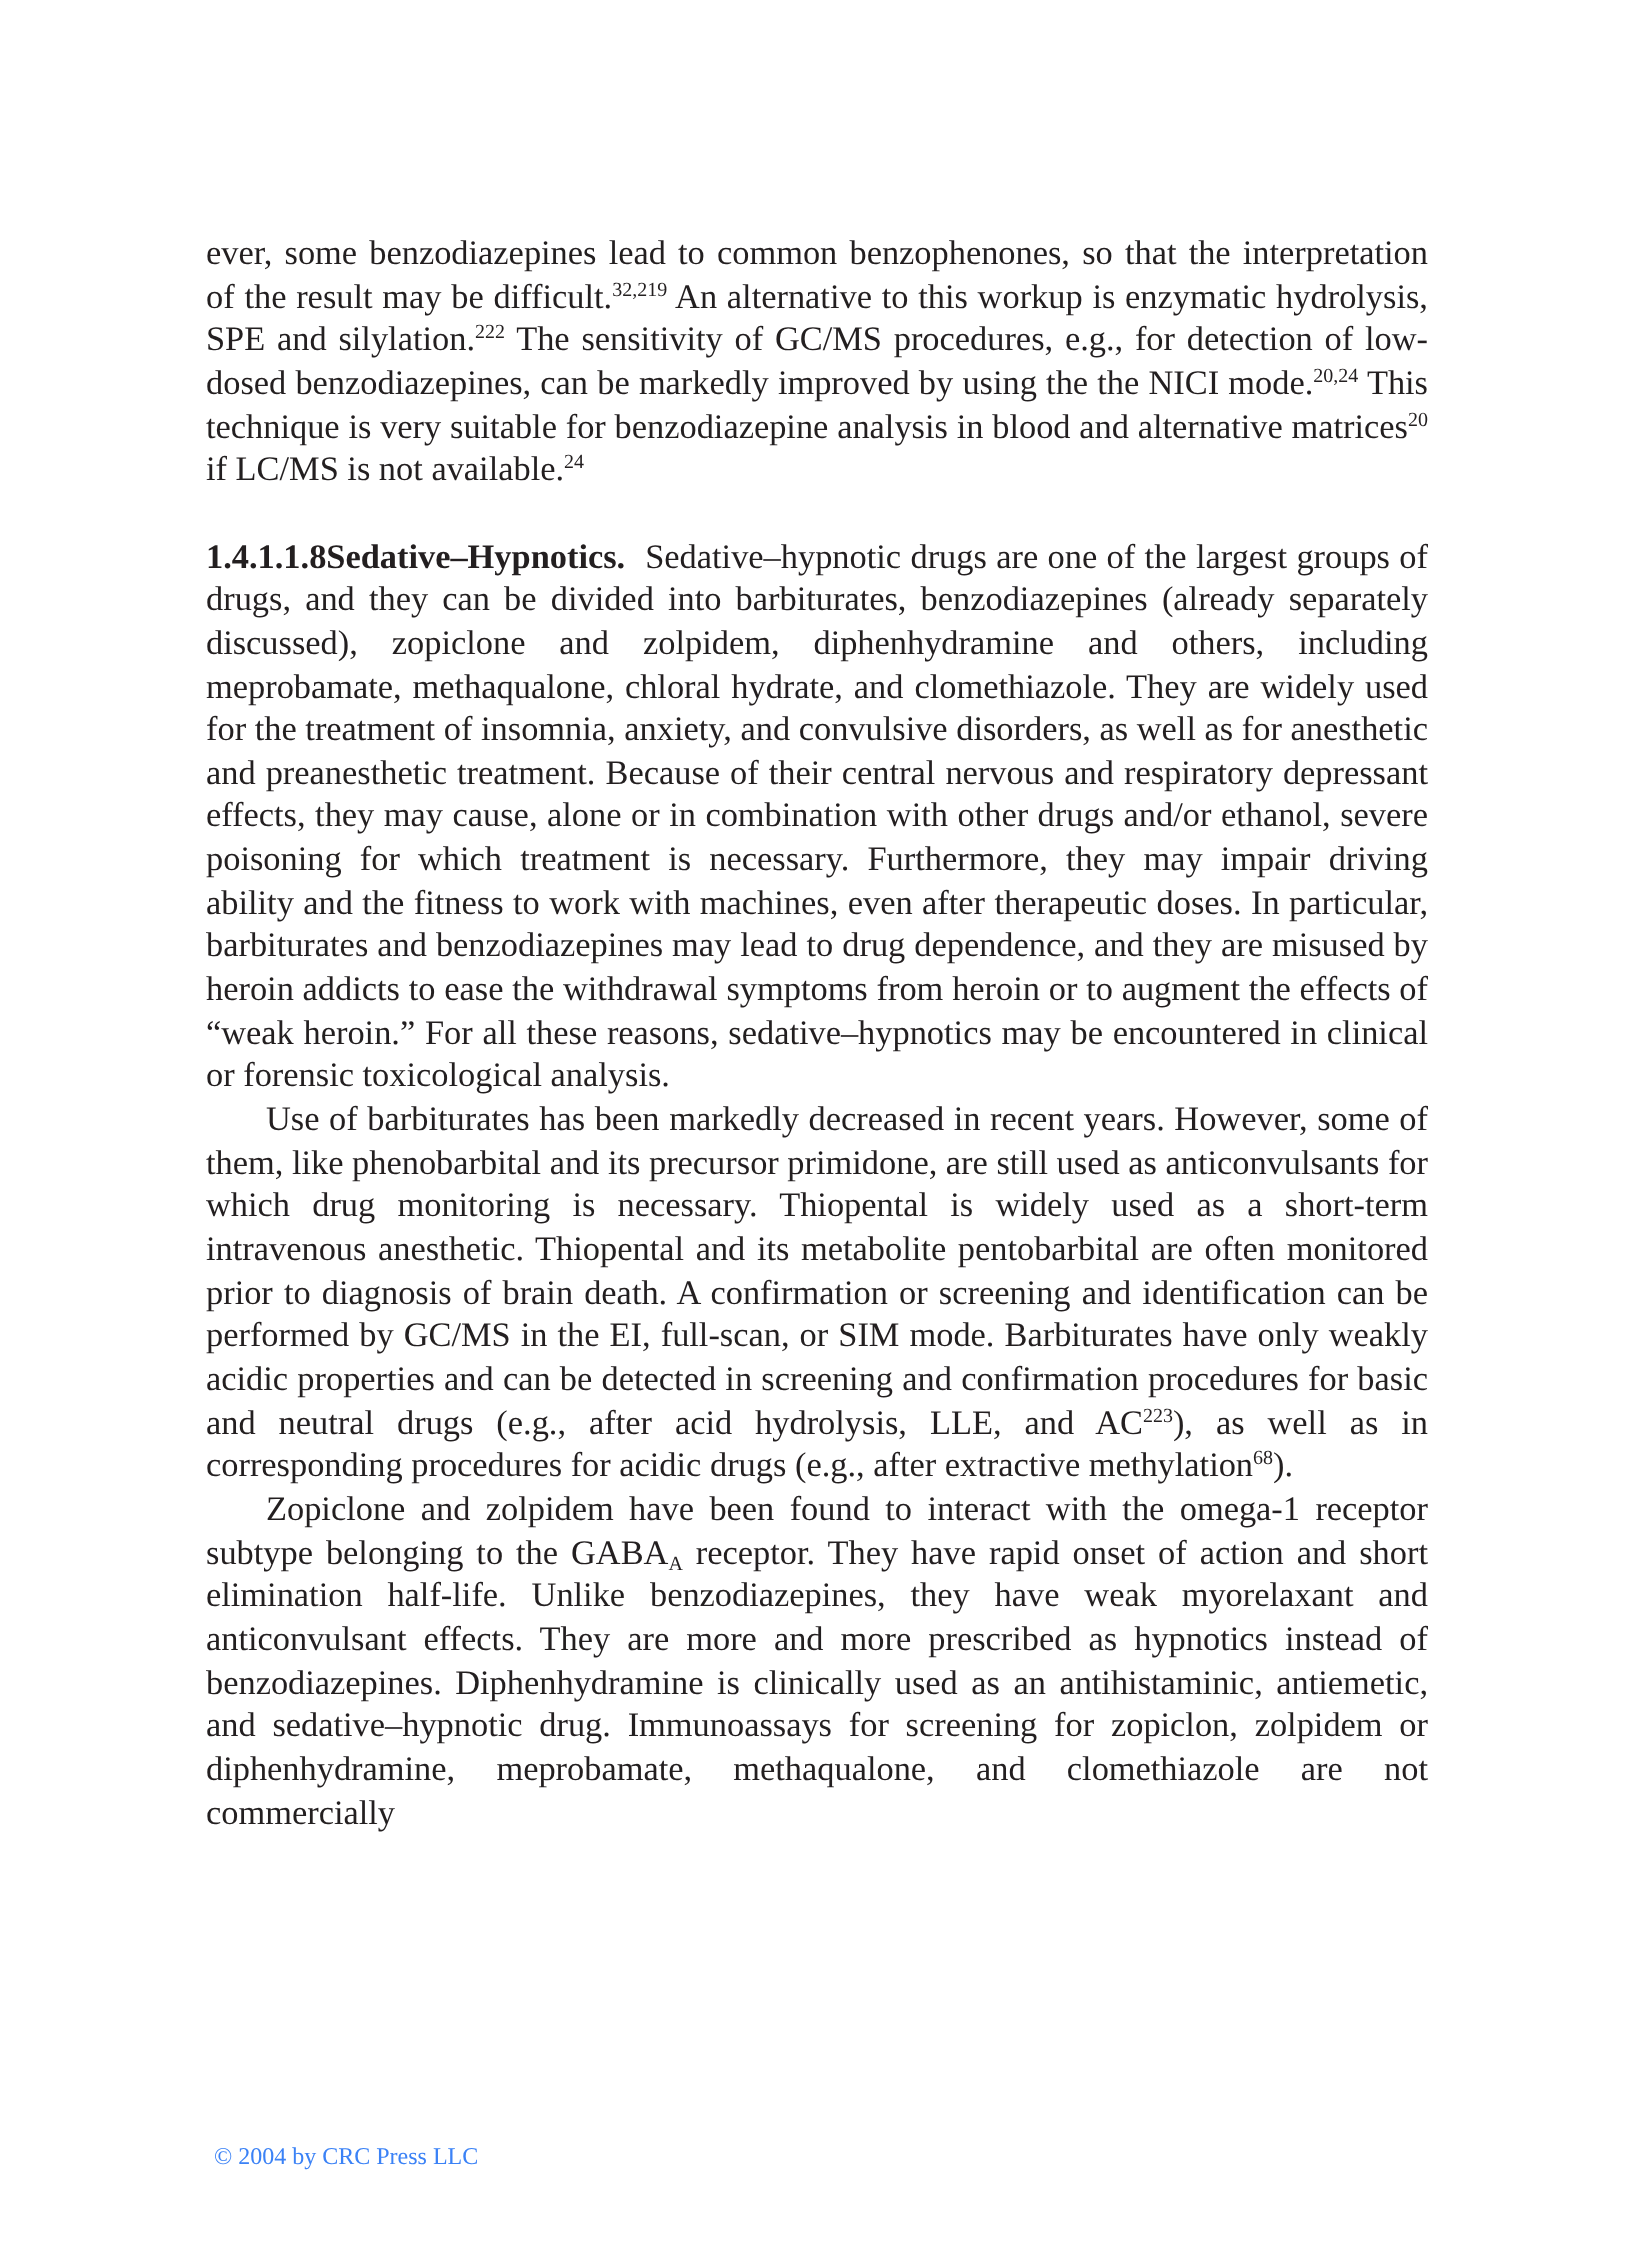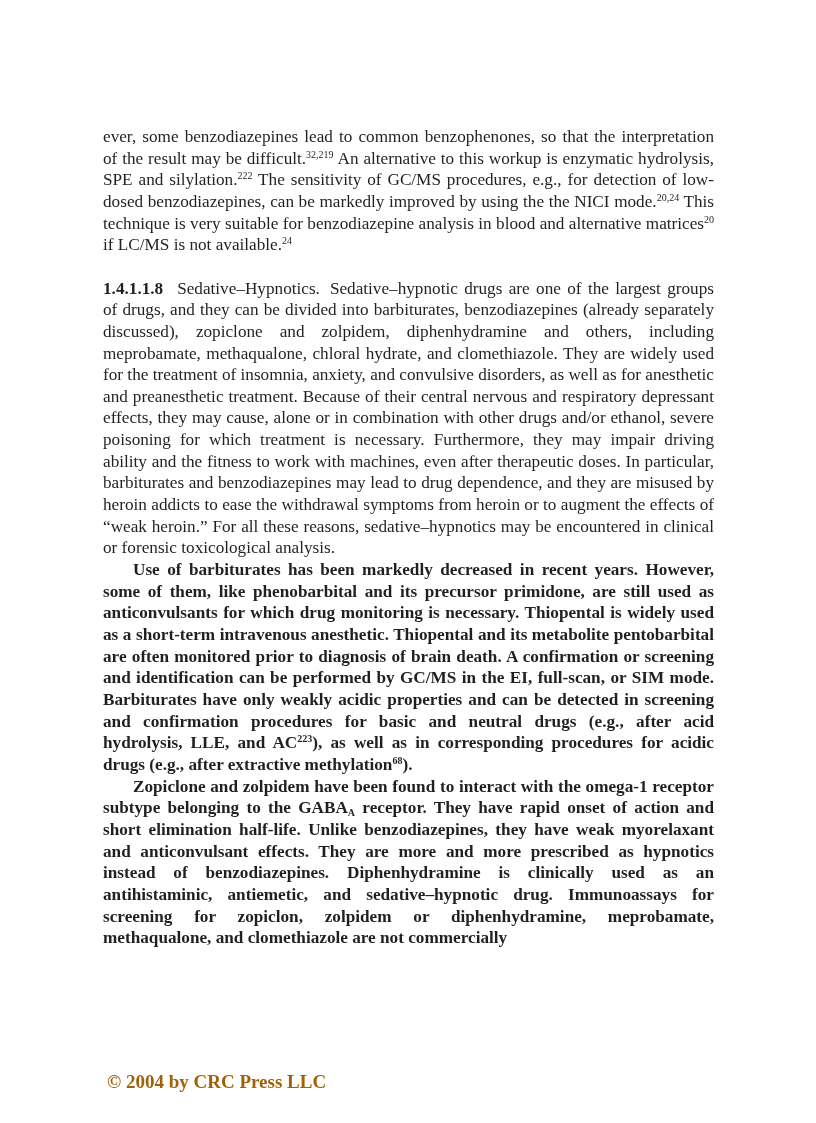--- a/index.html
+++ b/index.html
@@ -11,66 +11,63 @@
       width: 816px;
       height: 1123px;
       position: relative;
       overflow: hidden;
       font-family: "Liberation Serif", "DejaVu Serif", serif;
       color: #231f20;
     }
     .page {
       position: absolute;
       left: 103px;
-      top: 126px;
+      top: 116px;
       width: 611px;
     }
     .para {
       font-size: 17.2px;
       line-height: 21.65px;
       text-align: justify;
       margin: 0;
       hyphens: manual;
     }
     .para.indent {
       text-indent: 30px;
-      font-weight: bold;
     }
     .gap {
       height: 21.6px;
     }
     sup {
       font-size: 10px;
       line-height: 0;
       vertical-align: 6px;
     }
     sub {
       font-size: 10px;
       line-height: 0;
       vertical-align: -3px;
     }
     .heading-num {
       font-weight: bold;
       margin-top: 31px;
     }
     .heading-title {
-      font-weight: normal;
-      margin-left: 14px;
+      font-weight: bold;
     }
     .heading-space {
       display: inline-block;
       width: 10px;
     }
     .footer {
       position: absolute;
       left: 107px;
       top: 1071px;
-      font-size: 19px;
-      color: #a16207;
-      font-weight: bold;
+      font-size: 12px;
+      color: #3b82f6;
     }
   </style>
 </head>
 <body>
 
 <div class="page">
 
   <p class="para"><span>ever, some benzodiazepines lead to common benzophenones, so that the interpretation of the result may be difficult.</span><sup>32,219</sup><span> An alternative to this workup is enzymatic hydrolysis, SPE and silylation.</span><sup>222</sup><span> The sensitivity of GC/MS procedures, e.g., for detection of low-dosed benzodiazepines, can be markedly improved by using the the NICI mode.</span><sup>20,24</sup><span> This technique is very suitable for benzodiazepine analysis in blood and alternative matrices</span><sup>20</sup><span> if LC/MS is not available.</span><sup>24</sup></p>
 
   <div class="gap"></div>

